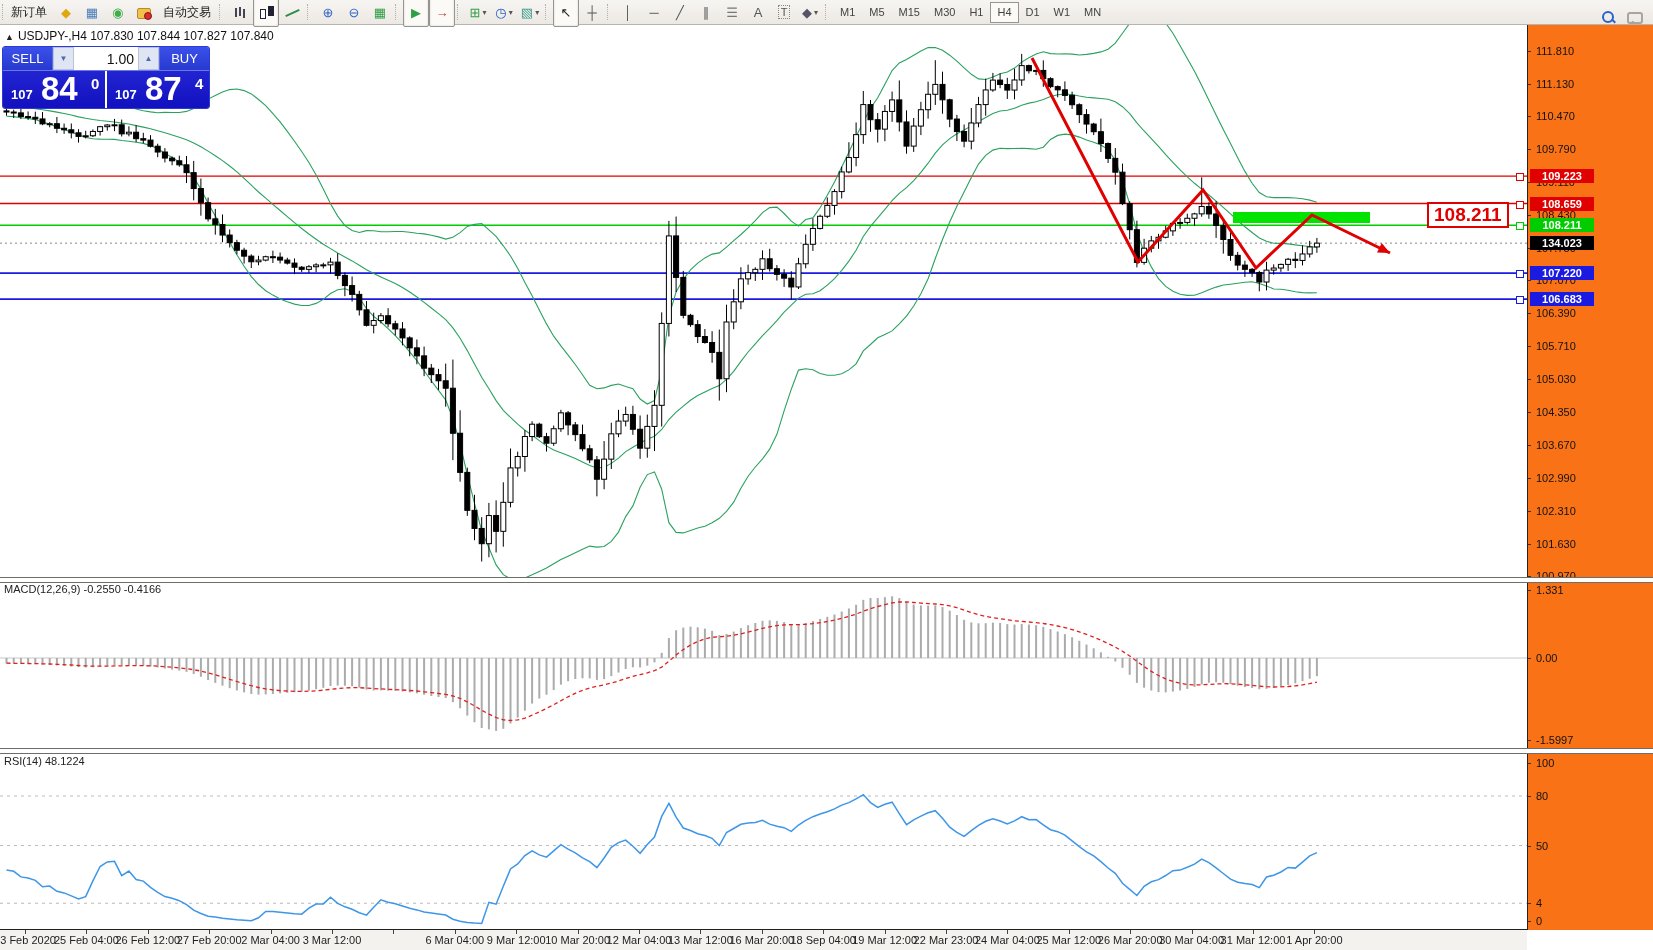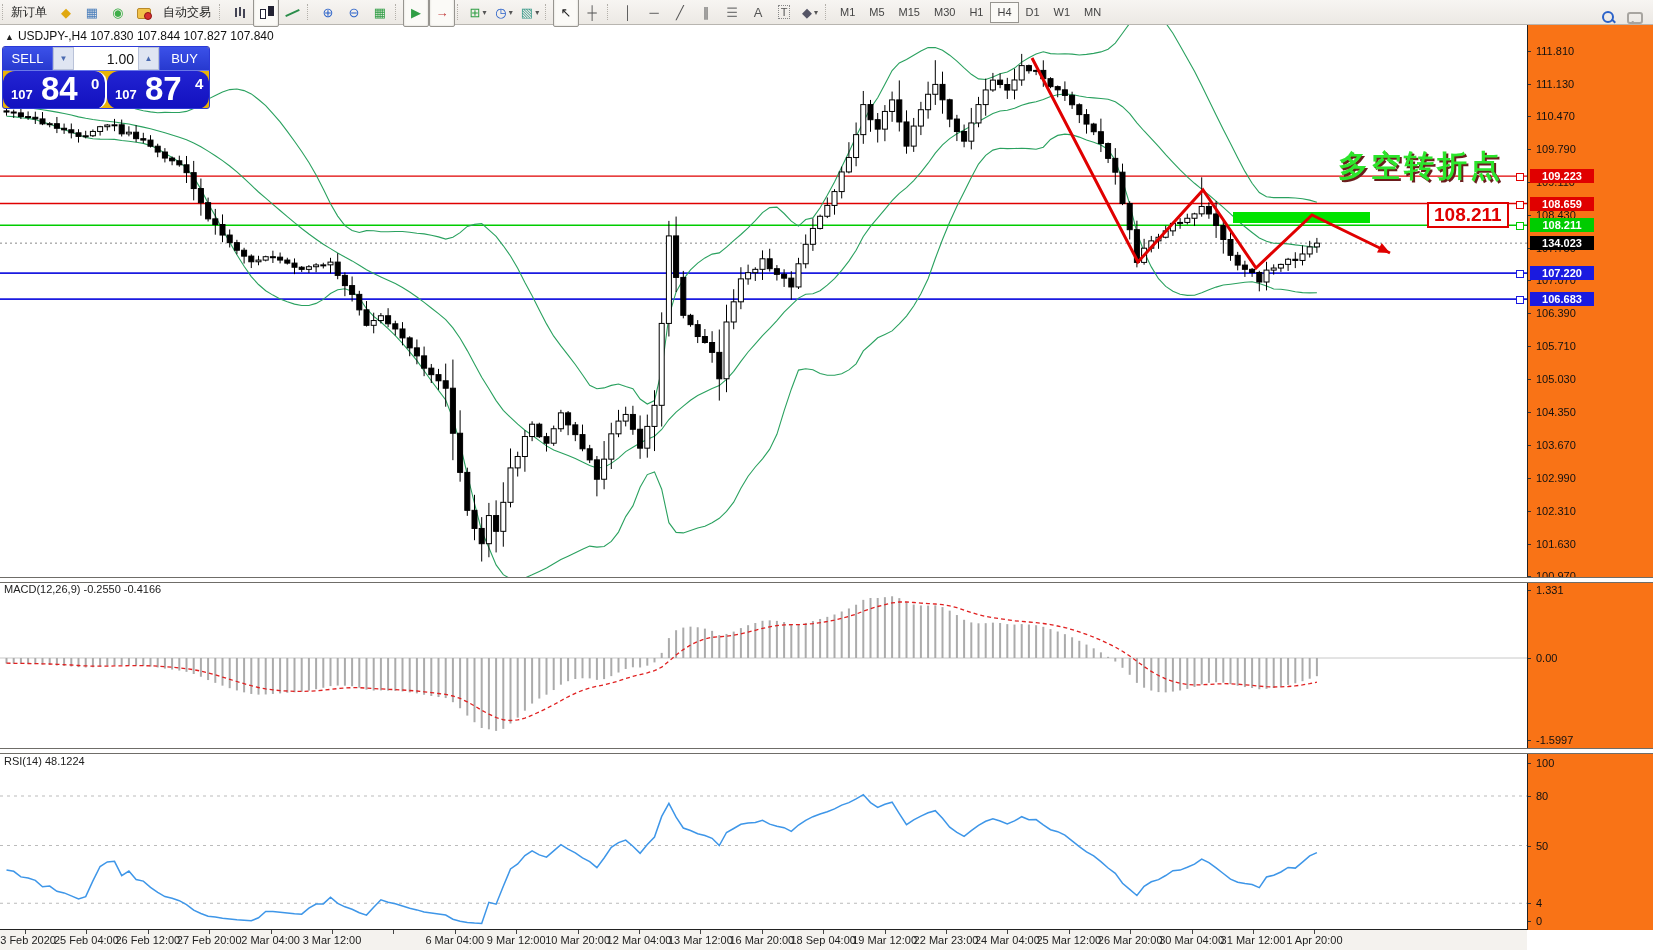--- a/index.html
+++ b/index.html
@@ -31,21 +31,21 @@
   
   #trade-panel{position:absolute;left:2px;top:46px;width:206px;height:61px;z-index:30;background:#eab308;
     border:1px solid #2c3ad6;border-radius:3px;overflow:hidden;}
   #tp-top{display:flex;height:23px;}
   .tp-btn{width:49px;background:linear-gradient(#3а50е8,#2b3fd8);background:linear-gradient(#3b51e9,#2739cf);color:#fff;
     font-size:13px;display:flex;align-items:center;justify-content:center;}
   #tp-vol{flex:1;background:#fff;display:flex;align-items:stretch;border-left:1px solid #5a6ae0;border-right:1px solid #5a6ae0;}
   .spin{width:19px;background:#dfe5f2;color:#4a6ab0;font-size:8px;display:flex;align-items:center;justify-content:center;border:1px solid #b9c2d8;}
   #vol-val{flex:1;display:flex;align-items:center;justify-content:flex-end;padding-right:4px;font-size:14px;color:#111;}
   #tp-prices{display:flex;height:38px;border-top:1px solid #6a78e8;}
-  .tp-cell{flex:1;color:#fff;position:relative;background:linear-gradient(#2224d2,#1210bf);border-radius:12px;}
+  .tp-cell{flex:1;color:#fff;position:relative;background:linear-gradient(#2224d2,#1210bf);}
   .tp-cell.left{border-right:2px solid #fff;}
   .p-small{position:absolute;left:8px;bottom:7px;font-size:13px;font-weight:bold;}
   .p-big{position:absolute;left:38px;top:-1px;font-size:33px;font-weight:bold;}
   .p-sup{position:absolute;font-size:15px;font-weight:bold;top:4px;left:88px;}
   
   .panel-svg{position:absolute;left:0;z-index:5;}
   #chart-title{position:absolute;left:5px;top:29px;font-size:12px;color:#111;z-index:20;}
   #chart-title .tri{font-size:9px;margin-right:4px;color:#222;}
   .ind-label{position:absolute;left:4px;font-size:11px;color:#222;z-index:20;}
   .sep{position:absolute;left:0;width:1653px;height:4px;background:#fff;border-top:1px solid #6f6d68;border-bottom:1px solid #6f6d68;z-index:25;}
@@ -792,21 +792,20 @@
     </svg>
   <div class="sep" style="top:748px"></div>
   <div class="ind-label" style="top:755px">RSI(14) 48.1224</div>
   <svg id="rsi-svg" class="panel-svg" style="top:752px" width="1527" height="178">
       <line x1="0" y1="44" x2="1527" y2="44" stroke="#bbbbbb" stroke-width="1" stroke-dasharray="3,4"></line>
       <line x1="0" y1="93.5" x2="1527" y2="93.5" stroke="#bbbbbb" stroke-width="1" stroke-dasharray="3,4"></line>
       <line x1="0" y1="151.25" x2="1527" y2="151.25" stroke="#bbbbbb" stroke-width="1" stroke-dasharray="3,4"></line>
       <polyline points="6.5,117.9 13.7,119.3 20.9,124.9 28.1,126.0 35.3,128.4 42.5,134.7 49.7,134.1 56.9,139.3 64.1,140.9 71.3,143.9 78.5,147.0 85.7,144.6 92.9,128.9 100.1,114.5 107.3,109.9 114.5,109.3 121.7,123.7 128.9,119.1 136.1,127.5 143.3,129.1 150.5,135.4 157.7,140.3 164.9,144.6 172.1,146.3 179.3,148.7 186.5,152.6 193.7,158.2 200.9,161.5 208.1,164.2 215.3,165.0 222.5,166.3 229.7,167.1 236.9,167.8 244.1,168.3 251.3,168.8 258.5,165.8 265.7,159.5 272.9,159.6 280.1,160.2 287.3,160.9 294.5,161.7 301.7,162.2 308.9,156.2 316.1,152.1 323.3,151.9 330.5,145.2 337.7,151.3 344.9,154.8 352.1,157.3 359.3,160.7 366.5,163.1 373.7,155.3 380.9,147.8 388.1,150.2 395.3,151.7 402.5,154.0 409.7,156.3 416.9,157.9 424.1,160.0 431.3,161.0 438.5,161.9 445.7,163.0 452.9,167.2 460.1,169.2 467.3,170.6 474.5,171.1 481.7,171.4 488.9,150.3 496.1,152.2 503.3,134.2 510.5,117.0 517.7,111.9 524.9,103.6 532.1,98.8 539.3,102.9 546.5,105.1 553.7,98.9 560.9,92.6 568.1,97.2 575.3,100.9 582.5,105.9 589.7,109.7 596.9,115.7 604.1,106.0 611.3,95.4 618.5,90.6 625.7,88.1 632.9,94.2 640.1,101.3 647.3,92.5 654.5,85.0 661.7,64.4 668.9,51.4 676.1,65.2 683.3,76.0 690.5,78.5 697.7,81.8 704.9,83.5 712.1,86.3 719.3,93.6 726.5,80.5 733.7,76.5 740.9,72.3 748.1,71.1 755.3,70.5 762.5,68.4 769.7,72.1 776.9,74.2 784.1,75.7 791.3,79.3 798.5,73.0 805.7,68.3 812.9,64.7 820.1,62.0 827.3,59.7 834.5,56.9 841.7,53.1 848.9,50.6 856.1,46.8 863.3,42.6 870.5,50.6 877.7,55.4 884.9,52.2 892.1,50.2 899.3,61.6 906.5,72.7 913.7,67.8 920.9,64.1 928.1,60.8 935.3,58.7 942.5,66.3 949.7,75.1 956.9,80.4 964.1,84.4 971.3,78.6 978.5,73.3 985.7,69.3 992.9,66.8 1000.1,69.0 1007.3,72.0 1014.5,68.9 1021.7,64.7 1028.9,67.7 1036.1,67.6 1043.3,72.8 1050.5,77.7 1057.7,79.7 1064.9,83.2 1072.1,88.9 1079.3,94.6 1086.5,99.8 1093.7,103.8 1100.9,109.6 1108.1,116.0 1115.3,121.4 1122.5,131.2 1129.7,137.4 1136.9,143.5 1144.1,134.4 1151.3,129.8 1158.5,127.6 1165.7,123.5 1172.9,118.7 1180.1,118.1 1187.3,115.3 1194.5,112.2 1201.7,107.1 1208.9,110.7 1216.1,115.9 1223.3,121.5 1230.5,127.1 1237.7,130.3 1244.9,131.6 1252.1,132.6 1259.3,135.6 1266.5,125.0 1273.7,123.2 1280.9,120.0 1288.1,115.4 1295.3,116.1 1302.5,110.1 1309.7,103.9 1316.9,100.6" fill="none" stroke="#3e96e8" stroke-width="1.5"></polyline>
     </svg>
 
-  <div id="annotation">多空转折点</div>
   <div id="callout">108.211</div>
 
   <div id="axis-border"></div>
   <div id="bottom-border"></div>
   <div id="axis-col">
       <div class="ax-tick" style="top: 27px;"></div>
       <div class="ax-lab" style="top: 21px;">111.810</div>
       <div class="ax-tick" style="top: 59.912px;"></div>
       <div class="ax-lab" style="top: 53.912px;">111.130</div>
       <div class="ax-tick" style="top: 91.856px;"></div>

